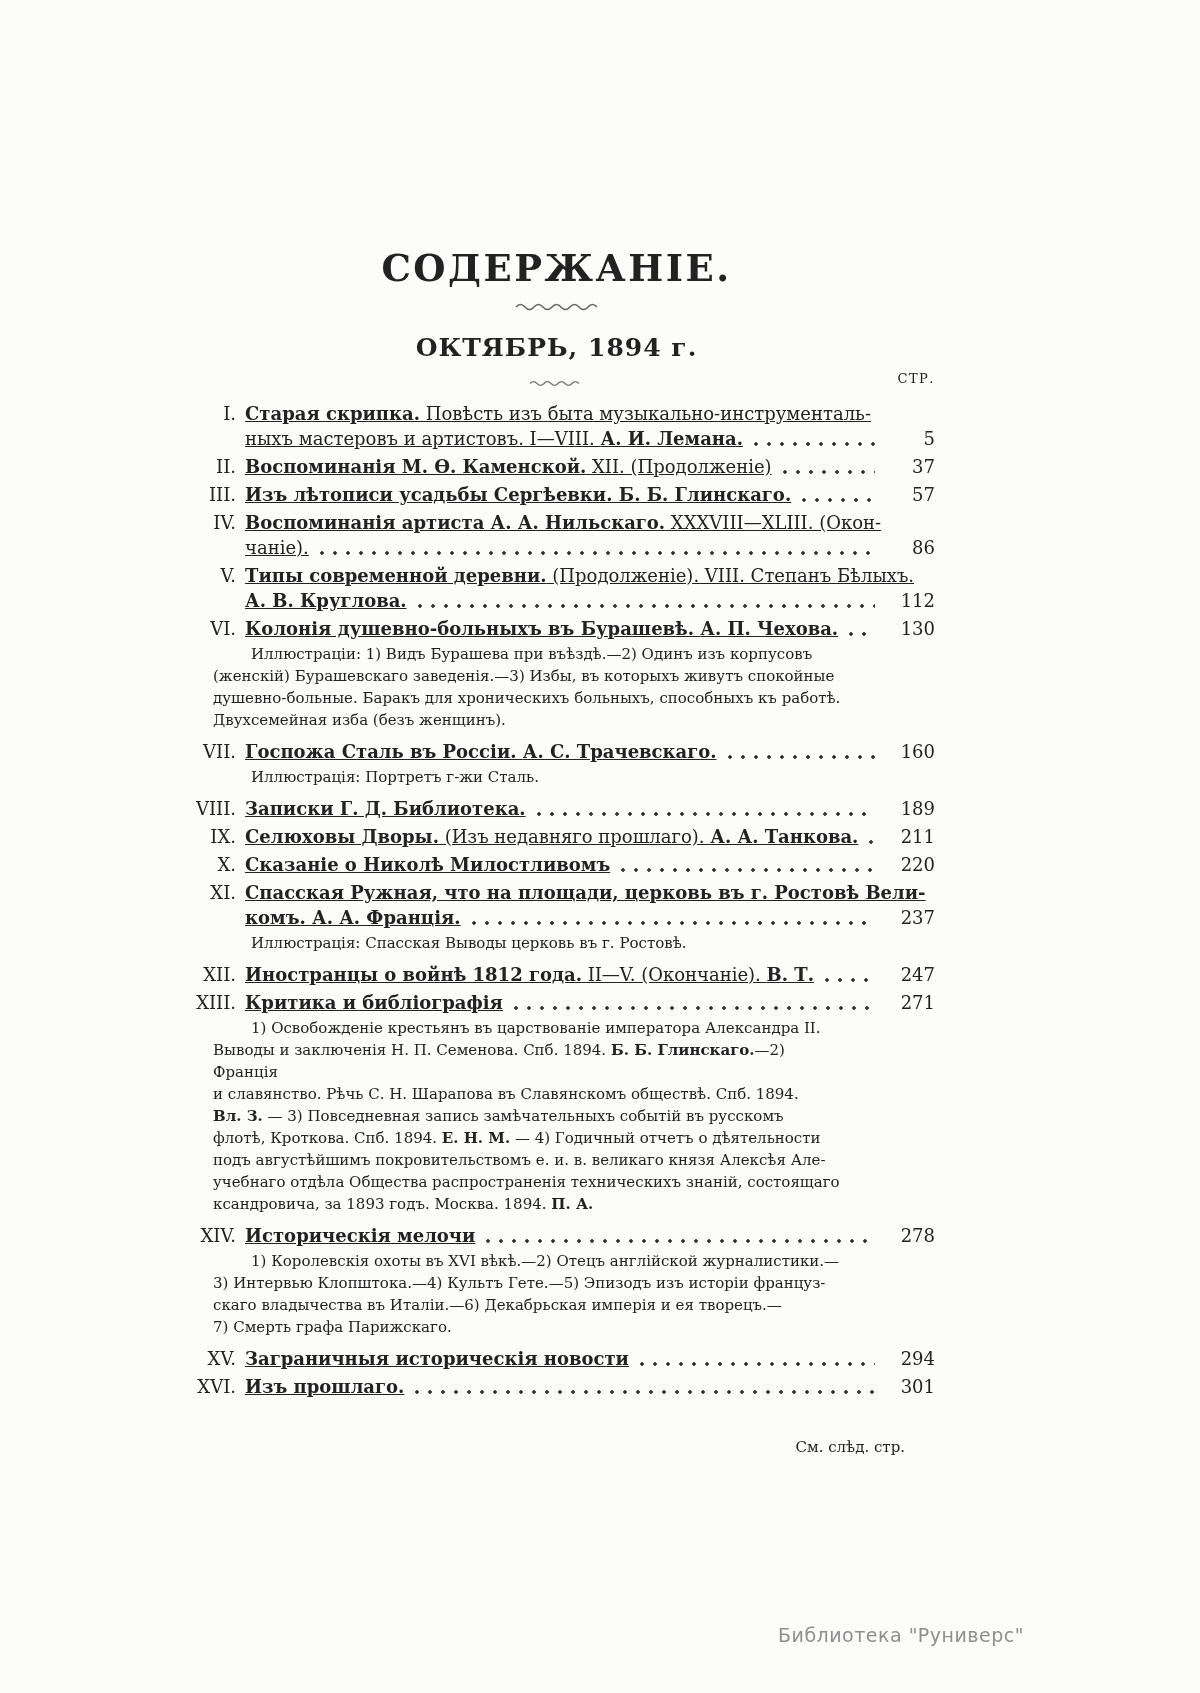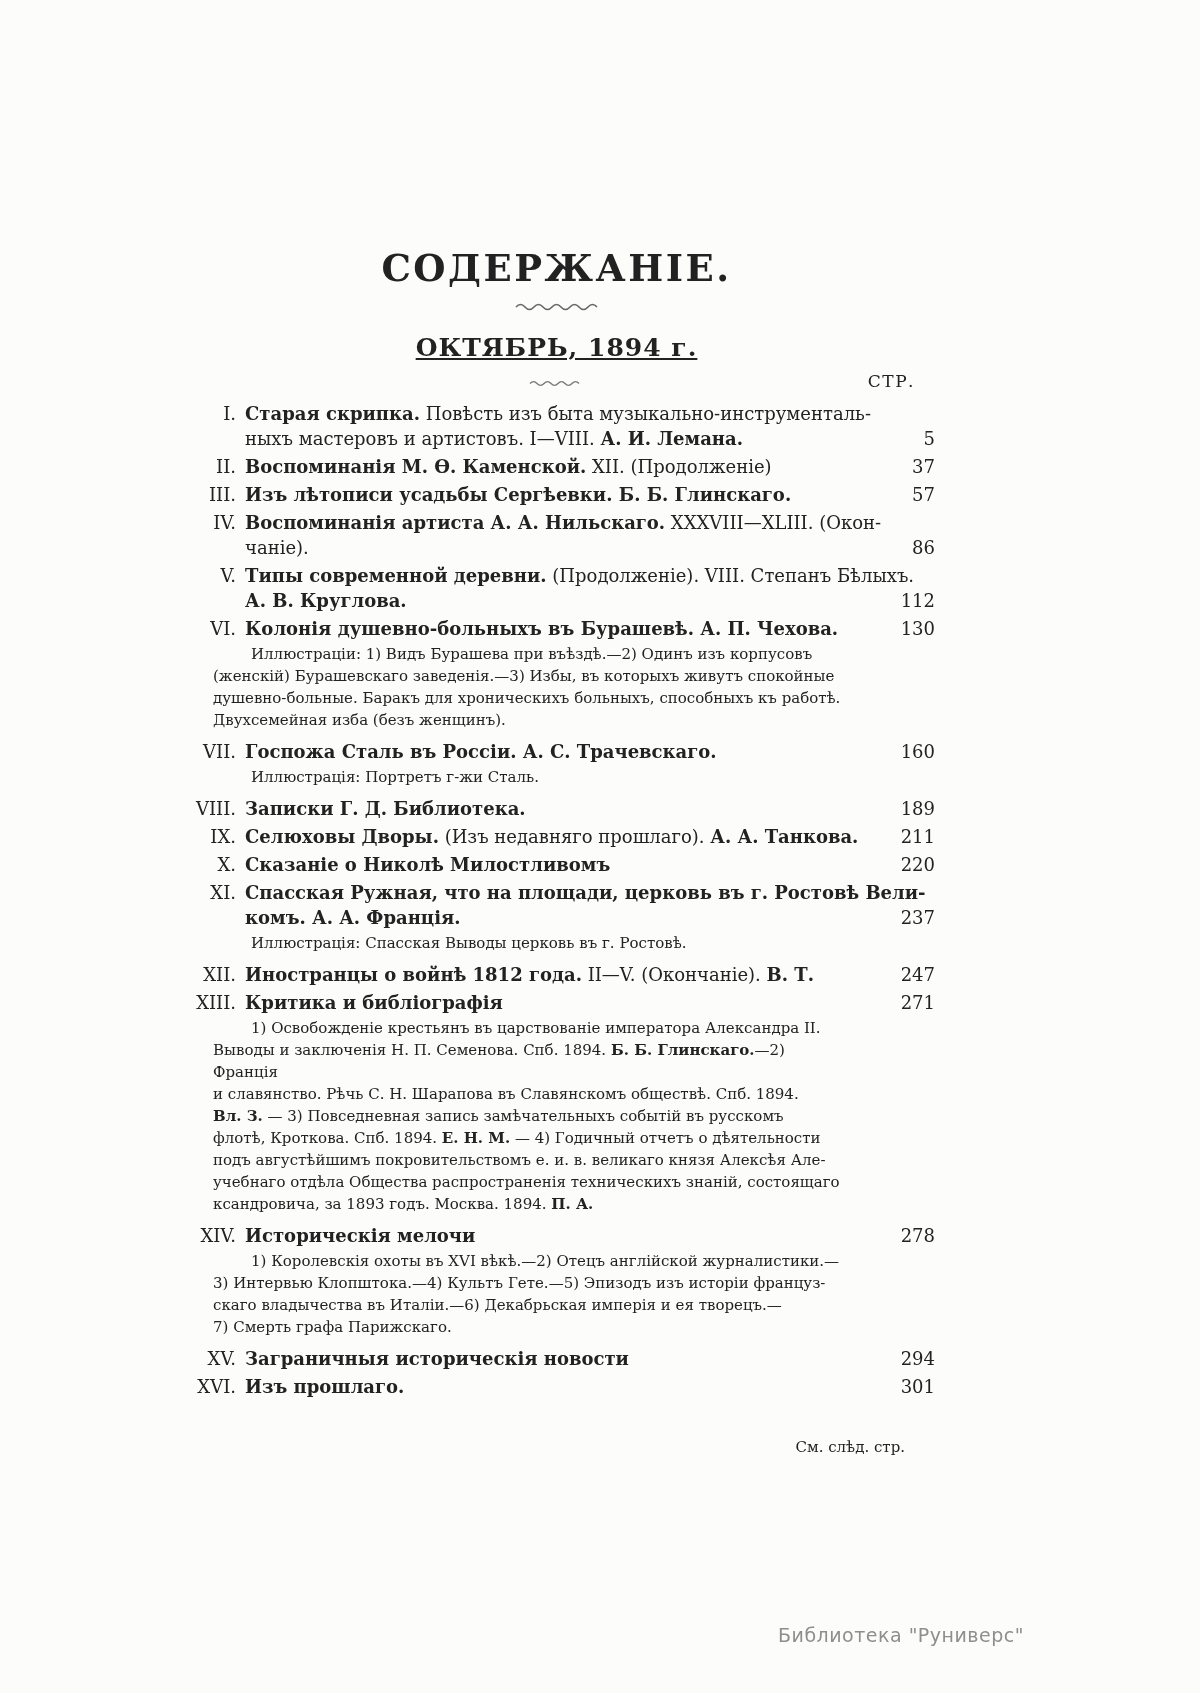--- a/index.html
+++ b/index.html
@@ -14,31 +14,31 @@
   .content { position:absolute; left:178px; top:246px; width:757px; }
   h1.title {
     margin:0; text-align:center;
     font-size:37px; line-height:44px;
     font-weight:bold; letter-spacing:2.5px;
   }
   .orn { text-align:center; margin-top:8px; height:12px; color:#666; }
   h2.subtitle {
     margin:22px 0 0; text-align:center;
     font-size:25px; line-height:31px;
-    font-weight:bold; letter-spacing:1px;text-decoration:underline;
+    font-weight:bold; letter-spacing:1px;
   }
   .subhead-row { position:relative; height:26px; margin-top:2px; }
   .orn2 { position:absolute; left:50%; transform:translateX(-50%); top:8px; }
-  .str { position:absolute; right:20px; top:6px; font-size:17px; letter-spacing:1.5px; }
+  .str { position:absolute; right:0; top:6px; font-size:13px; letter-spacing:1.5px; }
   .toc { margin-top:10px; font-size:18px; line-height:25px; }
   .entry { display:flex; align-items:flex-start; margin-top:3px; }
   .num { flex:none; width:58px; padding-right:9px; text-align:right; }
-  .body { flex:1; min-width:0; }
+  .body { flex:1; min-width:0;text-decoration:underline; }
   .line { white-space:nowrap; }
-  .line.last { display:flex;flex-direction:column; }
+  .line.last { display:flex; }
   .line.last .tg { flex:none; white-space:nowrap; }
   .line.last .leader {
     flex:1;
     margin:0 10px 0 7px;
     background-image: radial-gradient(circle at 6px 18px, #2e2e2e 1.5px, rgba(0,0,0,0) 1.9px);
     background-size:13px 25px;
     background-repeat:repeat-x;
   }
   .pagenum { flex:none; width:50px; text-align:right; align-self:flex-end; }
   .b { font-weight:bold; }

